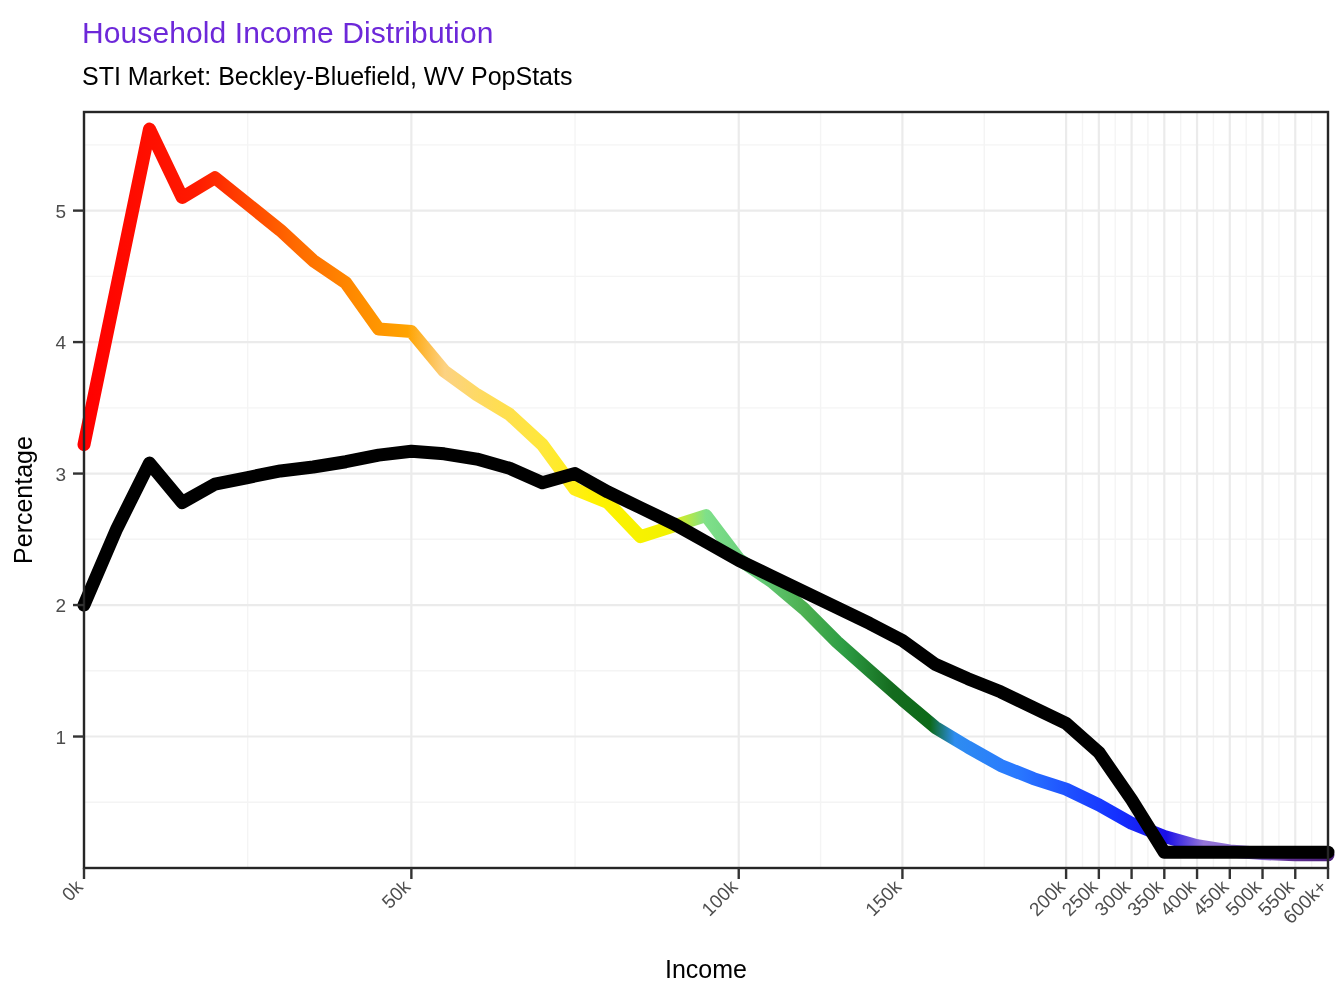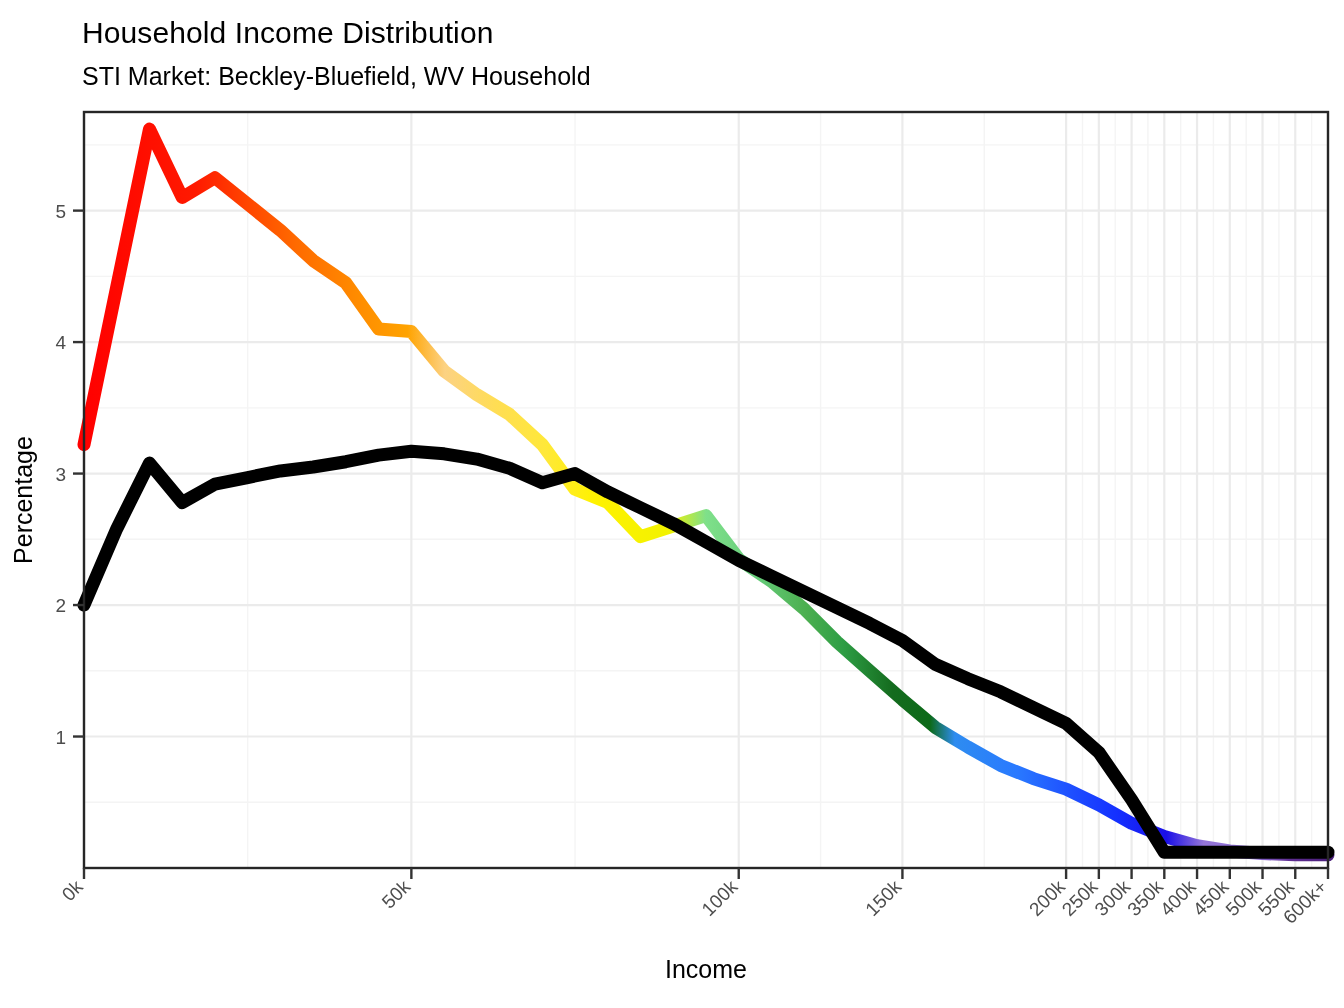--- a/index.html
+++ b/index.html
@@ -1,39 +1,39 @@
 <!DOCTYPE html>
 <html><head>
 <meta charset="utf-8">
 <style>
   html,body{margin:0;padding:0;background:#ffffff;}
   body{width:1344px;height:1008px;overflow:hidden;
        font-family:"Liberation Sans","DejaVu Sans",sans-serif;}
   #root{position:relative;width:1344px;height:1008px;background:#fff;}
-  #chart-title{position:absolute;left:82px;top:16px;font-size:30px;color:#000000;
+  #chart-title{position:absolute;left:82px;top:16px;font-size:30px;color:#6d28d9;
                letter-spacing:.1px;white-space:nowrap;}
   #chart-subtitle{position:absolute;left:82px;top:62px;font-size:25px;color:#000;
                   white-space:nowrap;}
   svg{position:absolute;left:0;top:0;}
   .axis-title{font-size:25px;fill:#000;}
   .tick-label{font-size:19px;fill:#4d4d4d;}
   .gridline-major{stroke:#ebebeb;stroke-width:2.2;}
   .gridline-minor{stroke:#f4f4f4;stroke-width:1.4;}
   .panel-border{fill:none;stroke:#262626;stroke-width:2.4;}
   .axis-tick{stroke:#333333;stroke-width:2.4;}
   .series-line{fill:none;stroke-linecap:round;stroke-linejoin:round;}
 </style>
 </head>
 <body>
 
 <div id="root">
 
   <div id="chart-title">Household Income Distribution</div>
 
-  <div id="chart-subtitle">STI Market: Beckley-Bluefield, WV Household</div>
+  <div id="chart-subtitle">STI Market: Beckley-Bluefield, WV PopStats</div>
 
   <svg id="plot" width="1344" height="1008">
     <defs>
       <linearGradient id="rainbowGrad" gradientUnits="userSpaceOnUse" x1="84" y1="0" x2="1328" y2="0">
           <stop offset="0%" stop-color="#ff0000"></stop>
           <stop offset="9%" stop-color="#ff1a00"></stop>
           <stop offset="13%" stop-color="#ff4400"></stop>
           <stop offset="17%" stop-color="#ff6a00"></stop>
           <stop offset="22%" stop-color="#ff8c00"></stop>
           <stop offset="26%" stop-color="#ffa300"></stop>

